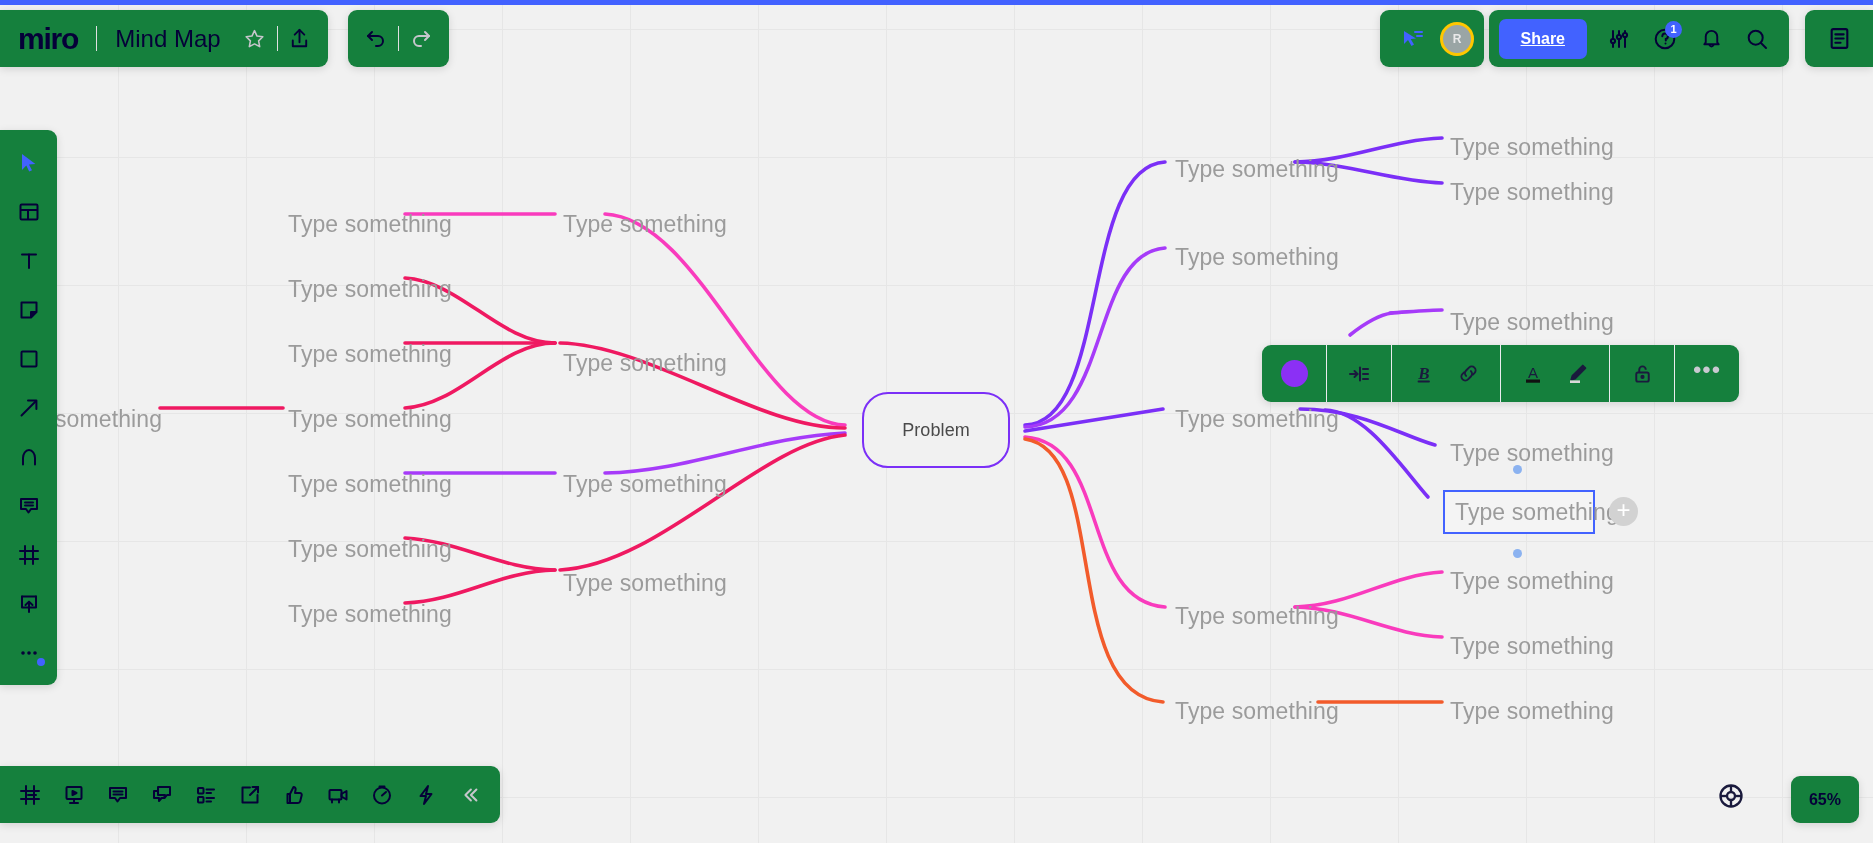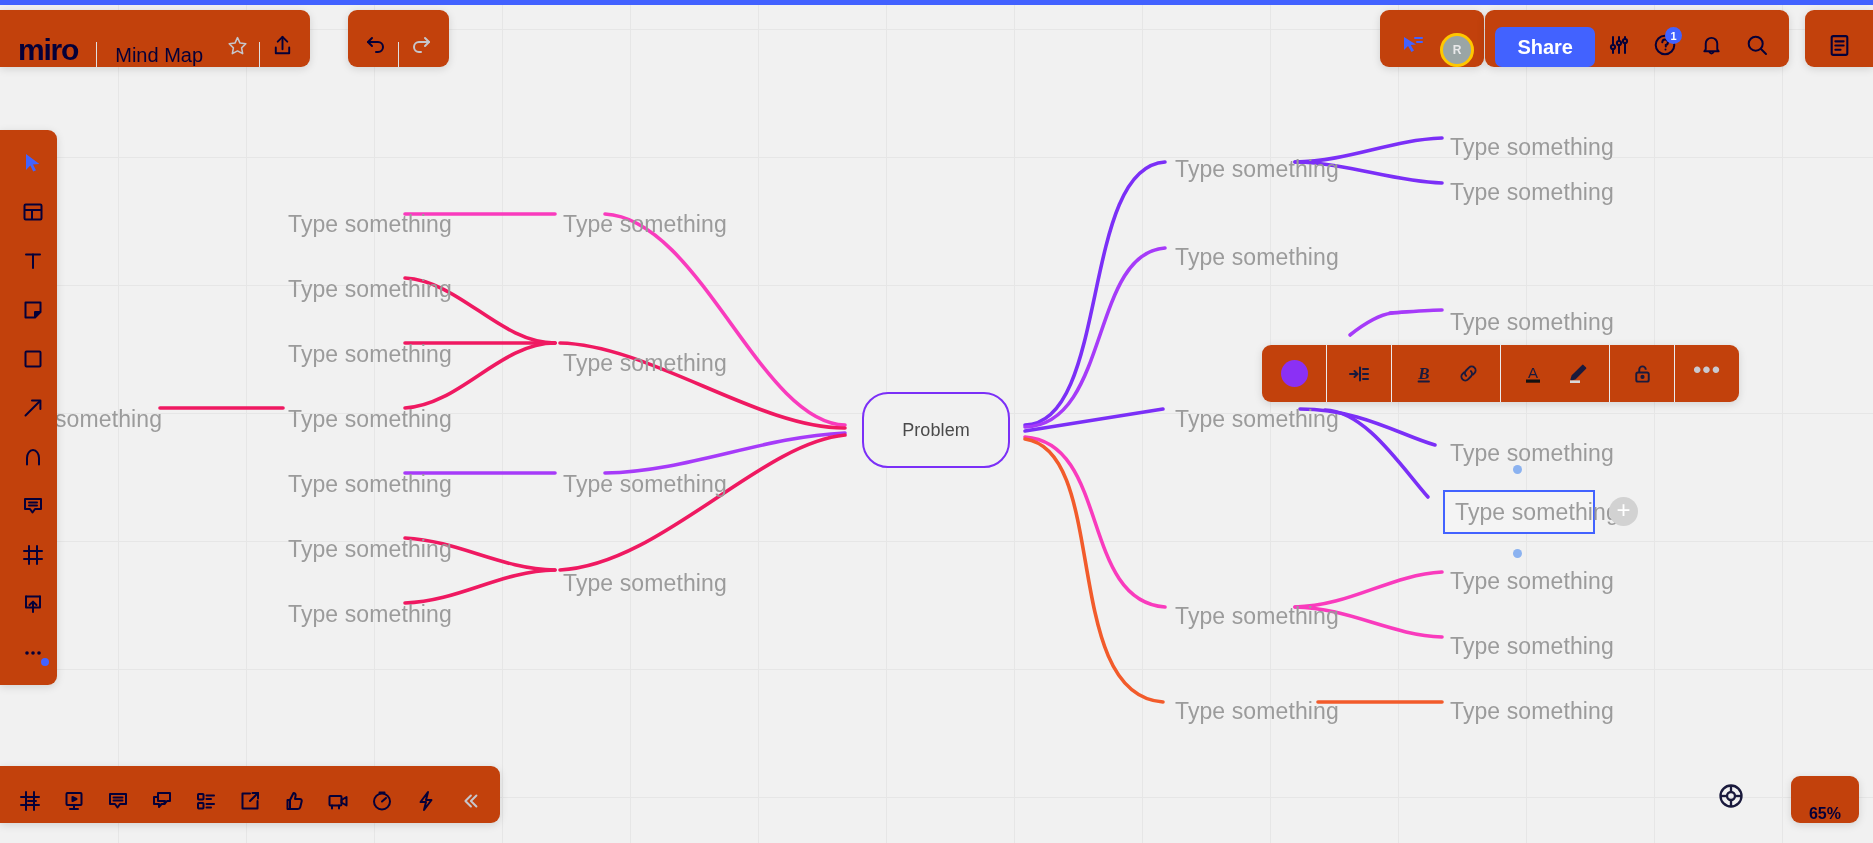--- a/index.html
+++ b/index.html
@@ -66,55 +66,55 @@
   .plus-btn {
     position: absolute; width: 29px; height: 29px; border-radius: 50%;
     background: #d2d2d2; color: #fff;
     display: flex; align-items: center; justify-content: center;
     font-size: 24px; line-height: 0; font-weight: 300;
     padding-bottom: 3px;
   }
 
   
   .panel {
-    position: absolute; background: #c2410c;
+    position: absolute; background: #15803d;
     border-radius: 9px;
     box-shadow: 0 2px 9px rgba(0,0,0,.13);
-    display: flex; align-items: flex-end;
+    display: flex; align-items: center;
   }
 
   
   #topbar-left { top: 10px; left: 0; height: 57px; border-radius: 0 9px 9px 0;
     padding: 0 6px 0 18px; gap: 0; }
   .miro-logo { font-size: 30px; font-weight: 700; color: #050038;
     letter-spacing: -1.2px; padding-right: 18px; }
   .vdiv { width: 1px; height: 25px; background: #e0e0e2; }
-  .doc-title { font-size: 20px; color: #050038; padding: 0 12px 0 18px; }
+  .doc-title { font-size: 24px; color: #050038; padding: 0 12px 0 18px; }
   .icon-btn {
     width: 44px; height: 44px; border-radius: 7px;
     display: flex; align-items: center; justify-content: center;
     color: #050038; cursor: pointer; position: relative;
   }
   .icon-btn.dim { color: #c6c6cc; }
 
   #topbar-undo { top: 10px; left: 348px; height: 57px; padding: 0 6px; }
 
   #topbar-presence { top: 10px; right: 389px; height: 57px; padding: 0 10px; gap: 6px; }
   .avatar {
     width: 34px; height: 34px; border-radius: 50%;
     background: #9aa5a5; border: 3px solid #ffc700;
     color: #e9e9ea; font-size: 12px; font-weight: 600;
     display: flex; align-items: center; justify-content: center;
   }
 
   #topbar-right { top: 10px; right: 84px; height: 57px; padding: 0 10px; gap: 2px; }
   .share-btn {
-    background: #4262ff; color: #fff; font-size: 20px; font-weight: 700;
+    background: #4262ff; color: #fff; font-size: 16px; font-weight: 700;
     border: none; border-radius: 7px; height: 40px; padding: 0 22px;
-    cursor: pointer; font-family: inherit; 
+    cursor: pointer; font-family: inherit; margin-right: 8px; text-decoration: underline;
   }
   .badge {
     position: absolute; top: 4px; right: 5px;
     min-width: 17px; height: 17px; border-radius: 9px;
     background: #4262ff; color: #fff; font-size: 11px; font-weight: 700;
     display: flex; align-items: center; justify-content: center;
     padding: 0 4px;
   }
 
   #topbar-notes { top: 10px; right: 0; height: 57px; border-radius: 9px 0 0 9px; padding: 0 12px; }

